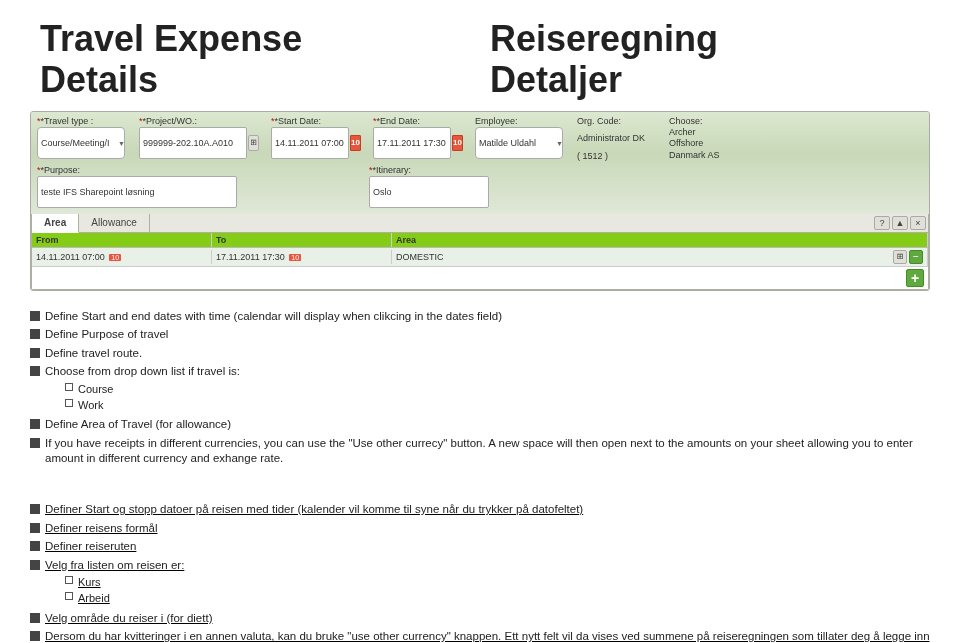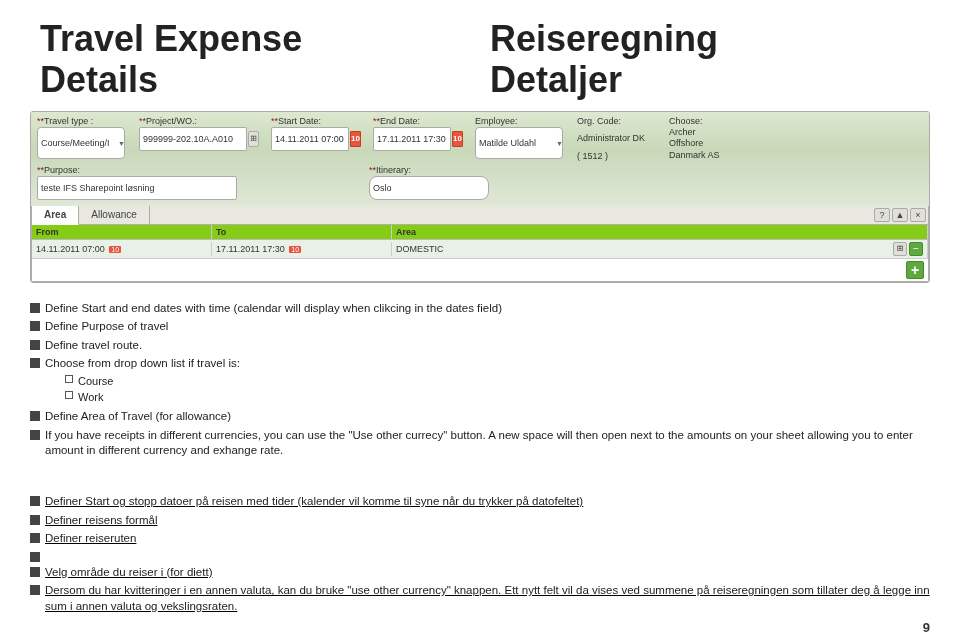--- a/index.html
+++ b/index.html
@@ -77,21 +77,21 @@
       content: '*';
       color: #c00;
     }
 
     .form-input {
       background: #fff;
       border: 1px solid #aaa;
       border-radius: 2px;
       font-size: 9px;
       padding: 0 3px;
-      height: 24px;
+      height: 32px;
       color: #333;
     }
 
     .form-select {
       background: #fff;
       border: 1px solid #aaa;
       border-radius: 4px;
       font-size: 9px;
       height: 32px;
       color: #333;
@@ -414,21 +414,21 @@
 
       </div>
 
       <div class="form-row">
         <div class="form-field">
           <span class="form-label required">*Purpose:</span>
           <input class="form-input purpose-input" type="text" value="teste IFS Sharepoint løsning" style="">
         </div>
         <div class="form-field" style="margin-left: 120px;">
           <span class="form-label required">*Itinerary:</span>
-          <input class="form-input" style="width: 120px; border-radius: 8px;" type="text" value="Oslo">
+          <input class="form-input" style="width: 120px;" type="text" value="Oslo">
         </div>
       </div>
     </div>
 
     <div class="tab-area">
       <div class="tab-bar">
         <div class="tab-item active">Area</div>
         <div class="tab-item">Allowance</div>
         <div class="tab-header-btns">
           <div class="tab-hdr-btn">?</div>
@@ -518,20 +518,33 @@
         <li>
           <span class="bullet-icon"></span>
           <span>Definer reisens formål</span>
         </li>
         <li>
           <span class="bullet-icon"></span>
           <span>Definer reiseruten</span>
         </li>
         <li>
           <span class="bullet-icon"></span>
+          <div>
+            <span>Velg fra listen om reisen er:</span>
+            <ul class="sub-list">
+              <li>
+                <span class="sub-bullet"></span>
+                <span>Kurs</span>
+              </li>
+              <li>
+                <span class="sub-bullet"></span>
+                <span>Arbeid</span>
+              </li>
+            </ul>
+          </div>
         </li>
         <li>
           <span class="bullet-icon"></span>
           <span>Velg område du reiser i (for diett)</span>
         </li>
         <li>
           <span class="bullet-icon"></span>
           <span>Dersom du har kvitteringer i en annen valuta, kan du bruke "use other currency" knappen. Ett nytt felt vil da vises ved summene på reiseregningen som tillater deg å legge inn sum i annen valuta og vekslingsraten.</span>
         </li>
       </ul>

